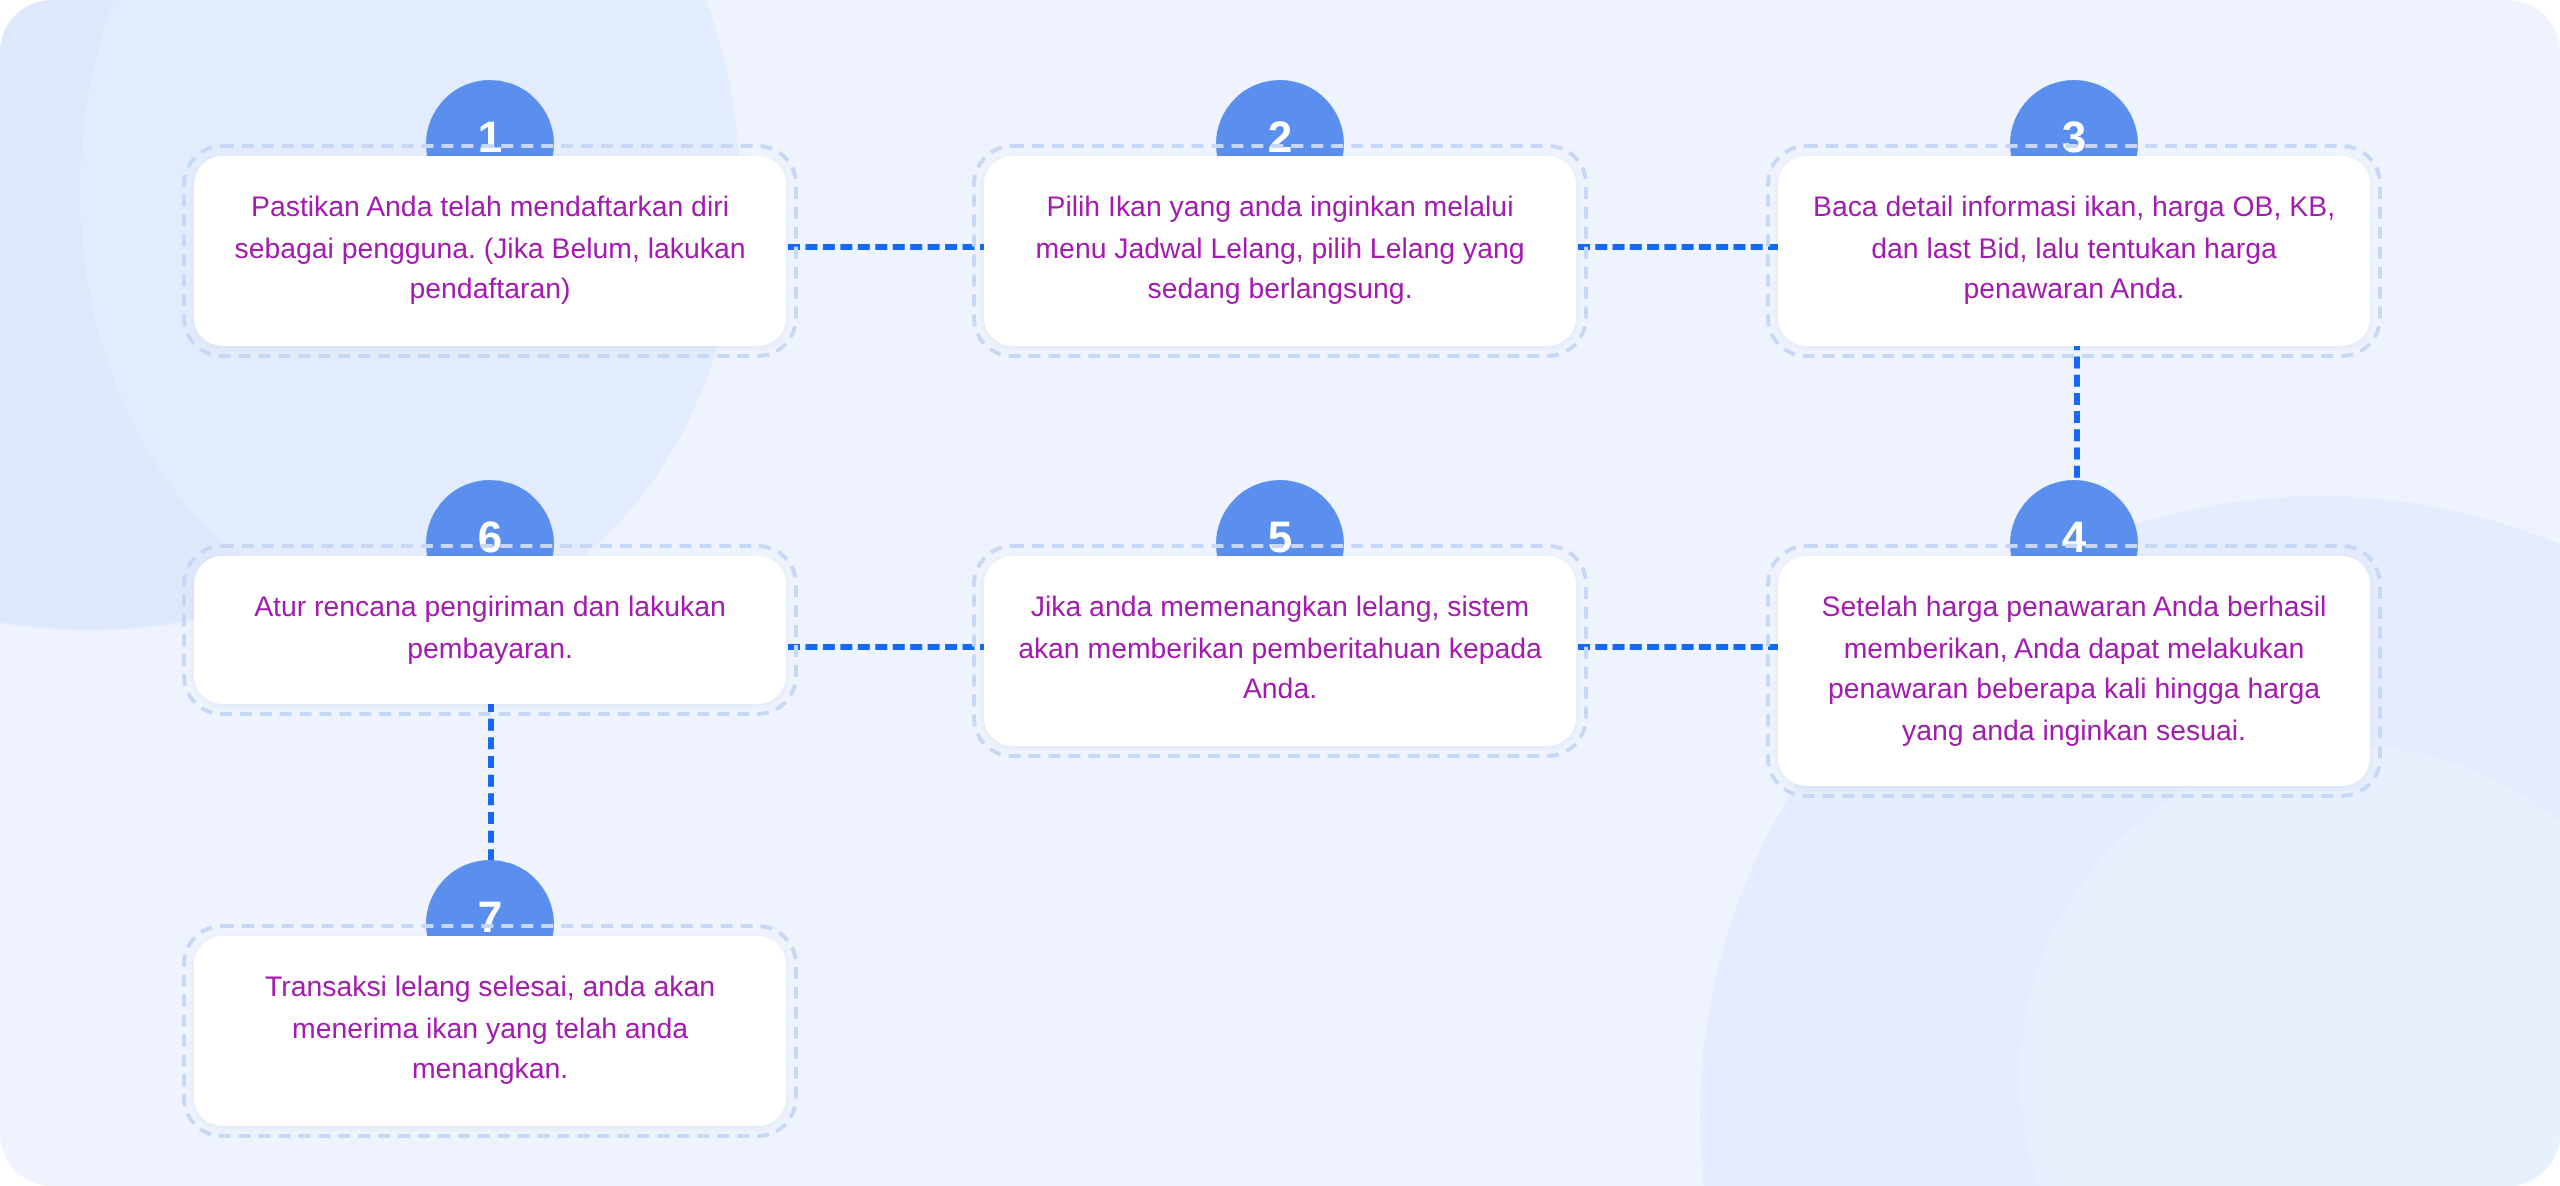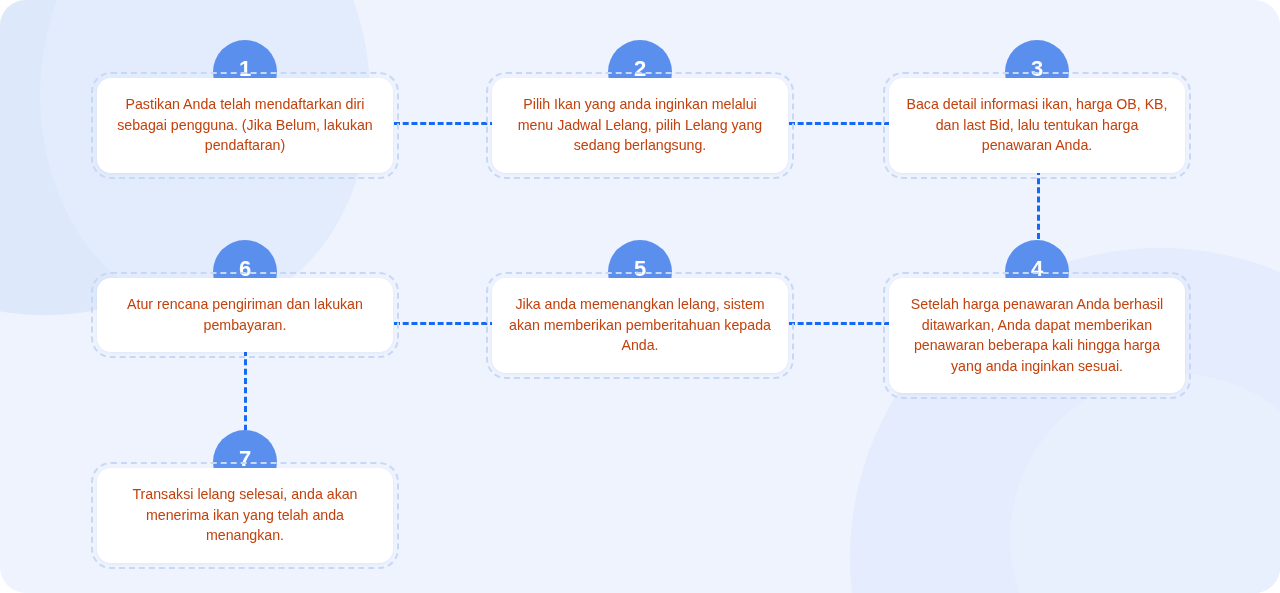--- a/index.html
+++ b/index.html
@@ -118,21 +118,21 @@
   }
   .card {
     position: relative;
     z-index: 1;
     background: #ffffff;
     border-radius: 14px;
     padding: 16px 16px 17px 16px;
     box-sizing: border-box;
     font-size: 14.2px;
     line-height: 20.5px;
-    color: #c2410c;
+    color: #a21caf;
     text-align: center;
     box-shadow: 0 1px 3px rgba(60, 90, 150, 0.07);
   }
 </style>
 </head>
 <body>
 
 <div id="stage">
 
   <div class="blob blob-tl"></div>
@@ -183,21 +183,21 @@
     </div>
   </div>
 
   <div class="step" style="left:889px; top:240px;">
     <div class="badge">
       <span>4</span>
     </div>
     <div class="card-wrap">
       <div class="card-dash"></div>
       <div class="card">
-        <span>Setelah harga penawaran Anda berhasil ditawarkan, Anda dapat memberikan penawaran beberapa kali hingga harga yang anda inginkan sesuai.</span>
+        <span>Setelah harga penawaran Anda berhasil memberikan, Anda dapat melakukan penawaran beberapa kali hingga harga yang anda inginkan sesuai.</span>
       </div>
     </div>
   </div>
 
   <div class="step" style="left:492px; top:240px;">
     <div class="badge">
       <span>5</span>
     </div>
     <div class="card-wrap">
       <div class="card-dash"></div>

